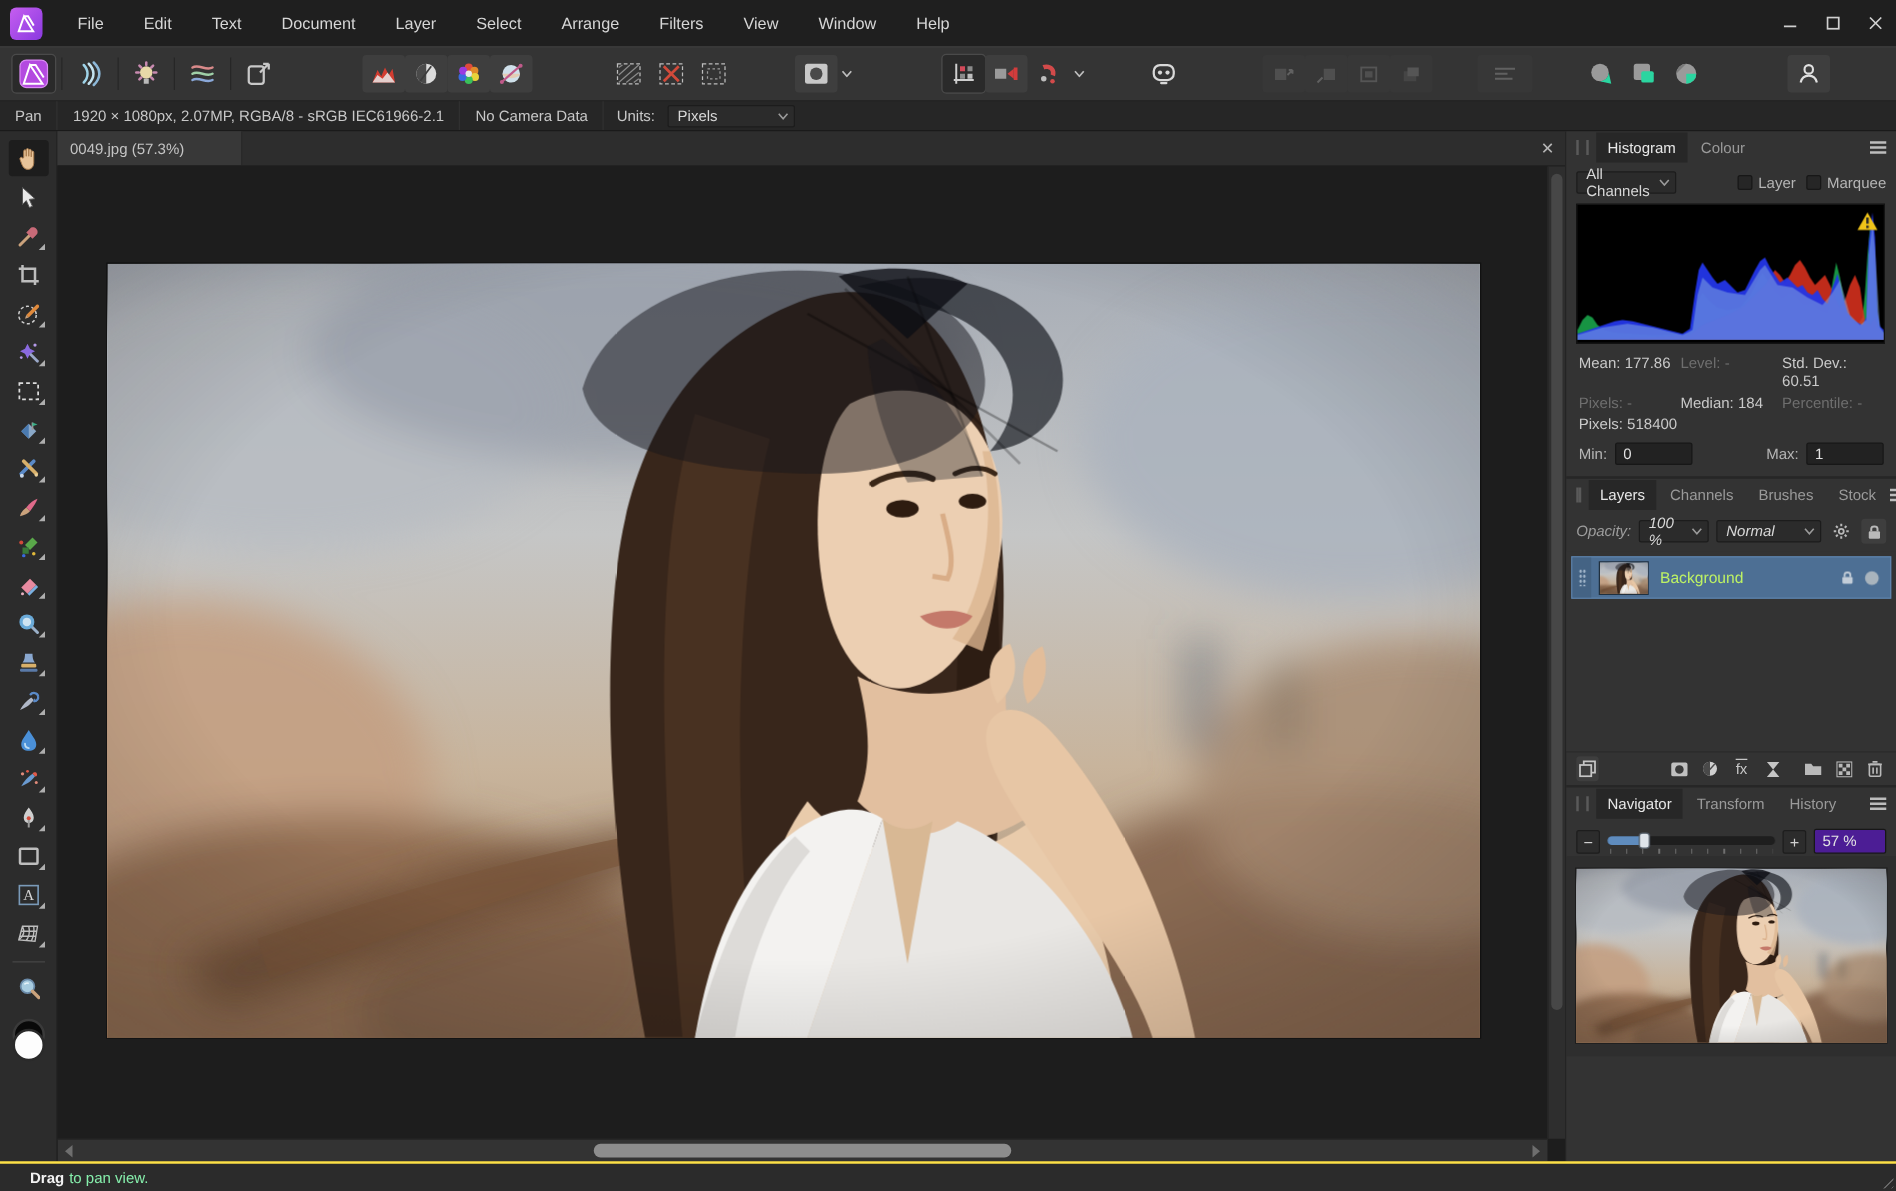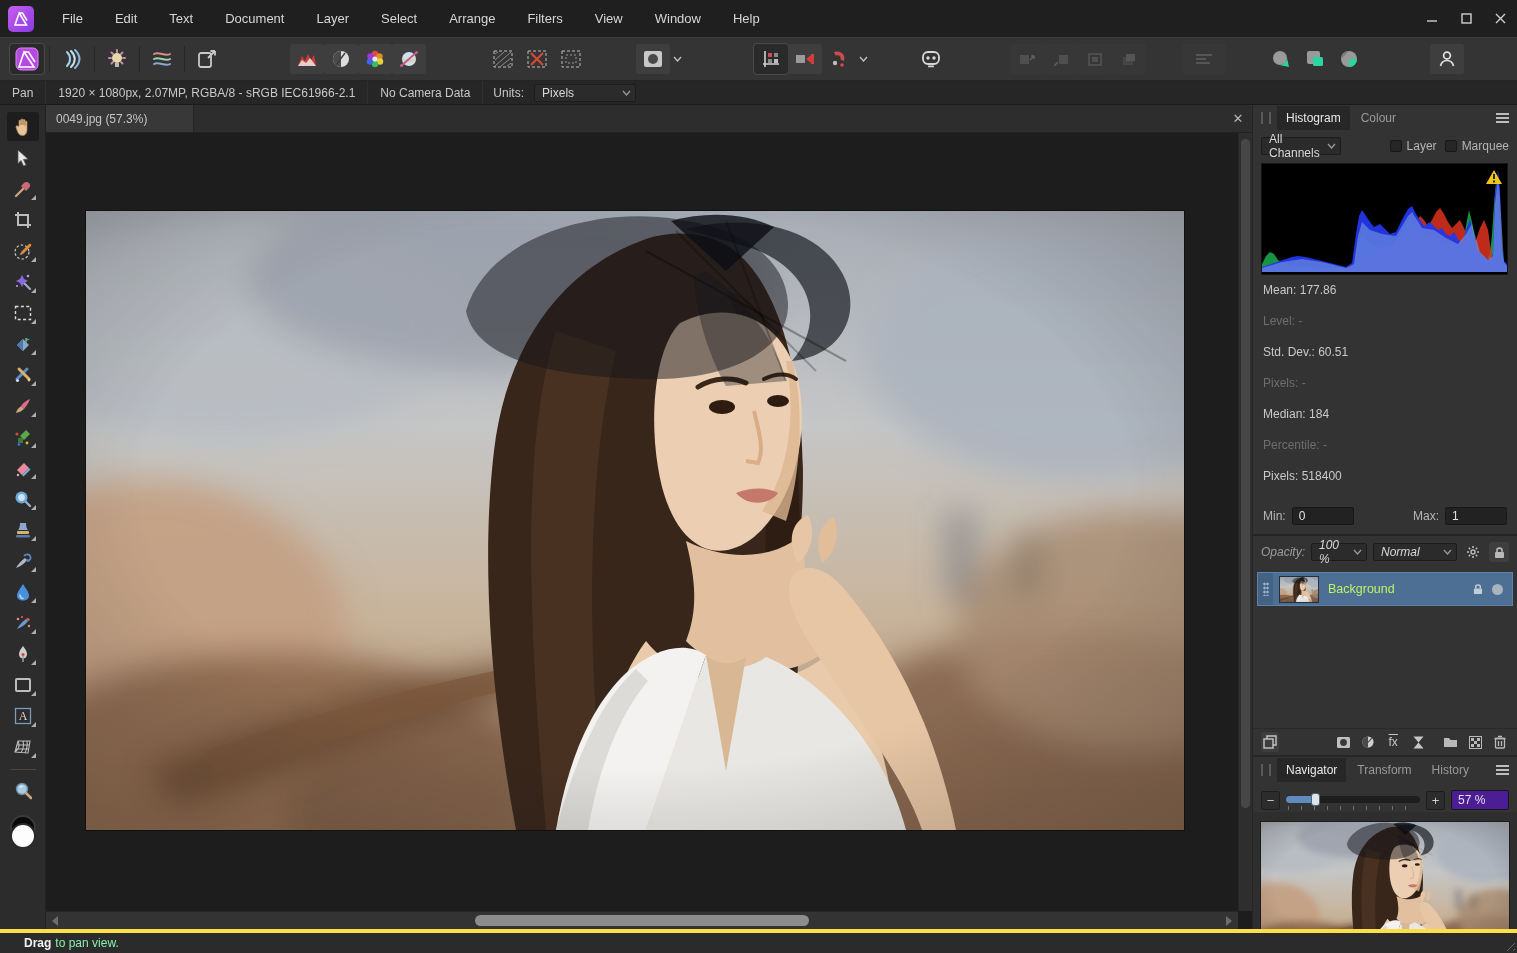--- a/index.html
+++ b/index.html
@@ -79,21 +79,21 @@
   .ptab { padding:5px 9px; color:#9a9a9a; font-size:12px; cursor:default; }
   .ptab.on { background:#272727; color:#e8e8e8; }
   .pmenu { margin-left:auto; background:none; border:0; display:flex; flex-direction:column; gap:2px; }
   .pmenu i { display:block; width:13px; height:2px; background:#bdbdbd; }
 
   .hist-controls { display:flex; align-items:center; padding:6px 8px 4px; gap:8px; }
   .checkbox { display:flex; align-items:center; gap:5px; color:#b5b5b5; }
   .cbox { width:12px; height:12px; background:#262626; border:1px solid #171717; border-radius:2px; }
   .hist-box { margin:4px 8px; width:247px; height:112px; background:#000; border:1px solid #141414; position:relative; }
   .hist-box svg { display:block; }
-  .stats { display:grid; grid-template-columns:1fr; padding:4px 10px 0; row-gap:16px; }
+  .stats { display:grid; grid-template-columns:1fr 1fr 1fr; padding:4px 10px 0; row-gap:2px; }
   .stat { color:#c9c9c9; line-height:15px; } .stat.dim { color:#6e6e6e; }
   .minmax { display:flex; align-items:center; padding:7px 10px 9px; gap:6px; color:#b5b5b5; }
   .minmax input { width:62px; height:18px; background:#222; border:1px solid #171717; border-radius:2px;
     color:#e3e3e3; padding:0 6px; font-family:"Liberation Sans",sans-serif; font-size:12px; }
   .minmax .spacer { flex:1; }
 
   .opacity-row { display:flex; align-items:center; gap:6px; padding:6px 8px; color:#9d9d9d;font-style:italic; }
   .layers-list { height:160px; background:#333; position:relative; }
   .layer-row { position:absolute; left:4px; right:4px; top:4px; height:34px; background:#4d6f94; border:1px solid #5d82aa;
     display:flex; align-items:center; }
@@ -119,21 +119,21 @@
   .slider .knob { position:absolute; left:19%; top:2px; width:9px; height:13px; background:#dfe5eb; border-radius:3px; border:1px solid #55606b; }
   .slider .ticks { position:absolute; left:2px; right:2px; top:15px; height:4px;
     background:repeating-linear-gradient(90deg,#6f6f6f 0 1px,transparent 1px 13px); }
   .zoom-box { width:58px; height:20px; background:#4c1d95; border:1px solid #171717; border-radius:2px;
     display:flex; align-items:center; padding:0 6px; color:#e3e3e3; }
   .nav-thumb-area { background:#2e2e2e; padding:9px 7px 10px; }
   .nav-thumb { width:250px; height:141px; border:1px solid #1c1c1c; }
   .nav-thumb svg { display:block; }
 
   
-  .statusbar { height:24px; background:#2b2b2b; border-top:4px solid #fde047; display:flex; align-items:center;
+  .statusbar { height:24px; background:#2b2b2b; border-top:2px solid #fde047; display:flex; align-items:center;
     padding:0 10px 0 24px; flex:0 0 auto; position:relative; }
   .statusbar b { color:#f2f2f2; font-weight:bold; margin-right:4px; }
   .statusbar span { color:#86efac; }
   .resize-grip { position:absolute; right:2px; bottom:2px; width:12px; height:12px;
     background:repeating-linear-gradient(135deg,transparent 0 3px,#666 3px 4px); clip-path:polygon(100% 0,100% 100%,0 100%); }
 </style>
 </head>
 <body>
 
 <svg width="0" height="0" style="position:absolute" aria-hidden="true">
@@ -715,20 +715,32 @@
         <div class="minmax">
           <span>Min:</span>
           <input value="0" style="">
           <span class="spacer"></span>
           <span>Max:</span>
           <input value="1" style="">
         </div>
       </section>
 
       <section class="panel">
+        <div class="phead">
+          <span class="pgrip"></span>
+          <span class="ptab on">Layers</span>
+          <span class="ptab">Channels</span>
+          <span class="ptab">Brushes</span>
+          <span class="ptab">Stock</span>
+          <button class="pmenu">
+              <i></i>
+              <i></i>
+              <i></i>
+            </button>
+        </div>
         <div class="opacity-row">
           <span>Opacity:</span>
           <div class="select" style="width:56px">
             <span style="flex:1">100 %</span>
             <svg width="9" height="6">
                 <path d="M1,1 L4.5,5 L8,1" fill="none" stroke="#9a9a9a" stroke-width="1.3"></path>
               </svg>
           </div>
           <div class="select" style="flex:1">
             <span style="flex:1">Normal</span>

